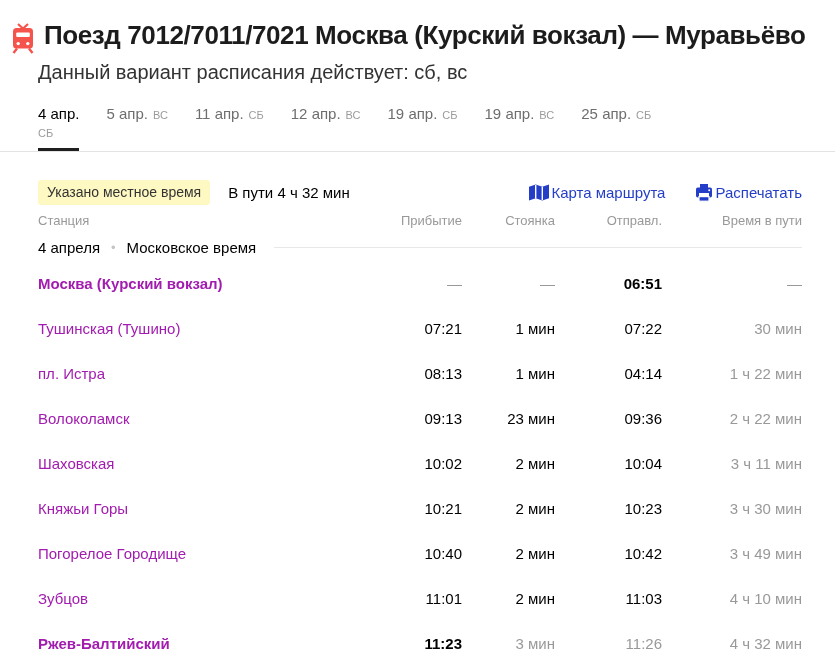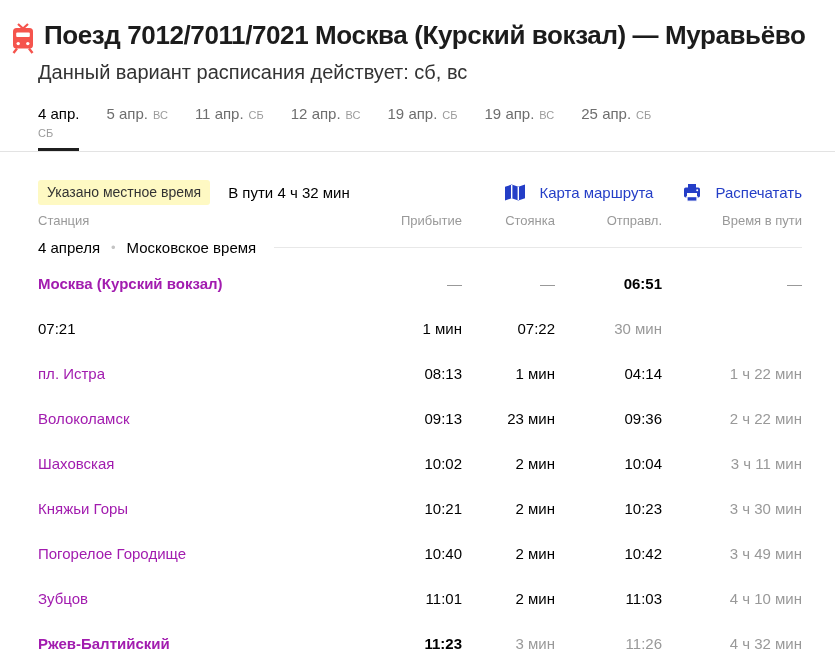--- a/index.html
+++ b/index.html
@@ -25,21 +25,21 @@
   .tab .t-date { font-size:15px; color:#6e6e6e; }
   .tab .t-day  { font-size:11px; color:#9b9b9b; }
   .tab.active { border-bottom-color:#1f1f1f;flex-direction:column; }
   .tab.active .t-date { color:#000; }
 
   
   .infobar { display:flex; align-items:center; margin-top:28px; }
   .badge { background:#fef9c3; color:#333; font-size:14px; padding:4px 9px 5px; border-radius:3px; }
   .duration { font-size:15px; color:#000; margin-left:18px; }
   .spacer { flex:1; }
-  .act-link { display:flex; align-items:center; gap:14px; color:#243ec7; font-size:15px;
+  .act-link { display:flex; align-items:center; gap:2px; color:#243ec7; font-size:15px;
               text-decoration:none; cursor:pointer; }
   .act-link + .act-link { margin-left:30px; }
   .act-link svg { display:block; }
 
   
   .grid { display:grid; grid-template-columns:1fr 110px 93px 107px 140px; align-items:baseline; }
   .grid > :nth-child(n+2) { text-align:right; }
   .thead { margin-top:8px; font-size:13px; color:#999; }
 
   .section { display:flex; align-items:center; margin-top:11px; }
@@ -147,20 +147,21 @@
 
   <div class="rows" id="rows">
       <div class="grid row">
         <a class="station em">Москва (Курский вокзал)</a>
         <div class="cell muted">—</div>
         <div class="cell muted">—</div>
         <div class="cell bold">06:51</div>
         <div class="cell muted">—</div>
       </div>
       <div class="grid row">
+        <a class="station">Тушинская (Тушино)</a>
         <div class="cell">07:21</div>
         <div class="cell">1 мин</div>
         <div class="cell">07:22</div>
         <div class="cell muted">30 мин</div>
       </div>
       <div class="grid row">
         <a class="station">пл. Истра</a>
         <div class="cell">08:13</div>
         <div class="cell">1 мин</div>
         <div class="cell">04:14</div>

